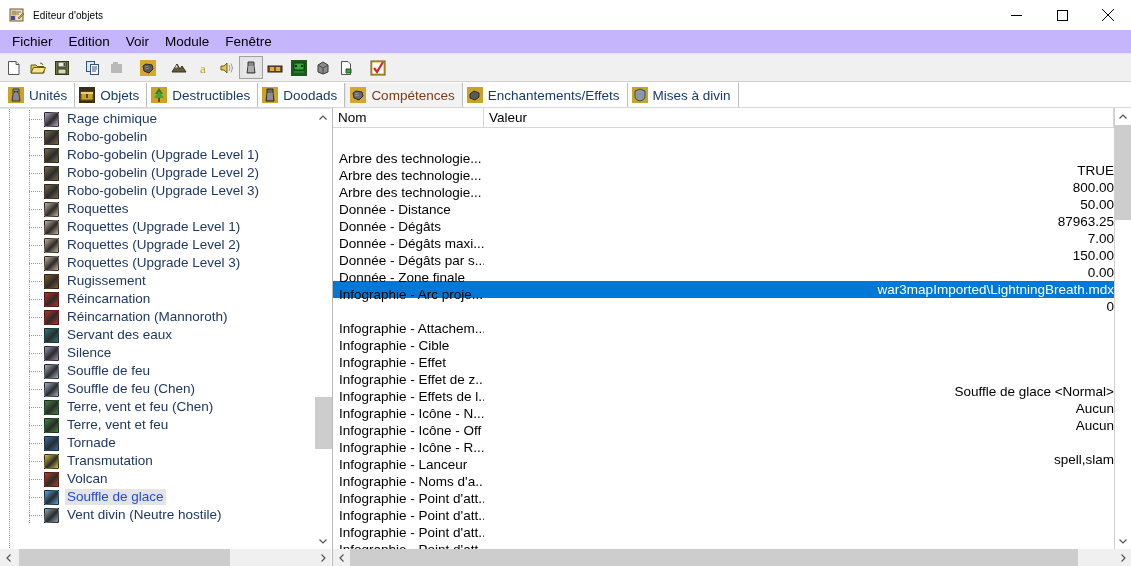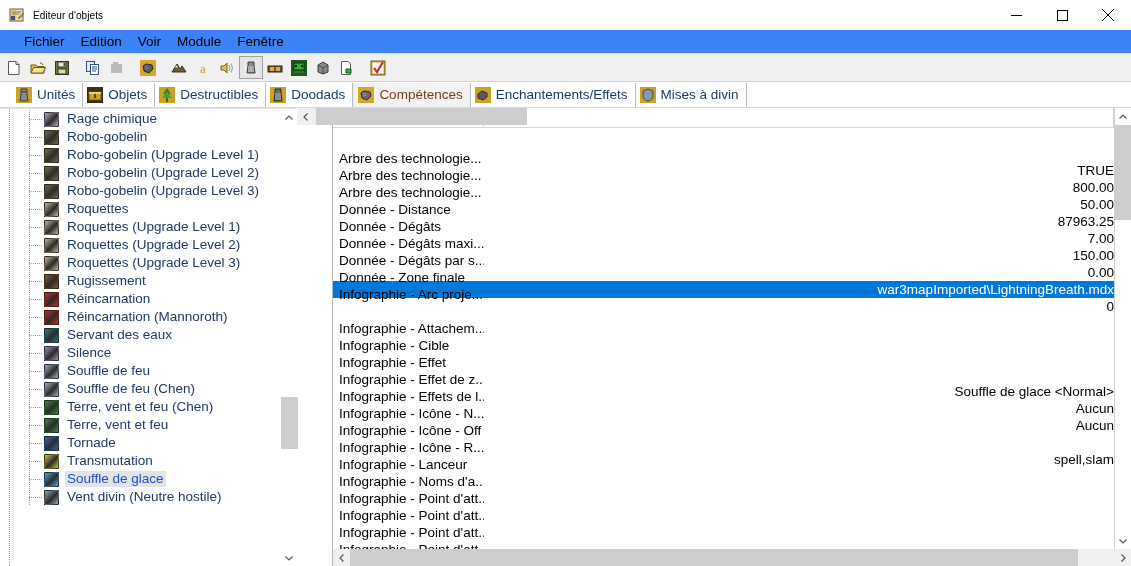--- a/index.html
+++ b/index.html
@@ -39,22 +39,22 @@
     width: 46px; height: 30px;
     display: flex; align-items: center; justify-content: center;
     background: transparent;
   }
   .win-btn svg { display: block; }
 
   
   .menubar {
     height: 24px; flex: 0 0 24px;
     display: flex; align-items: center;
-    padding-left: 16px;
-    background: #3b82f6;
+    padding-left: 4px;
+    background: #c4b5fd;
     border-bottom: 1px solid #e8e8e8;
   }
   .menu-item {
     font-size: 13.5px; color: #000000;
     padding: 2px 8px;
     line-height: 18px;
   }
 
   
   .toolbar {
@@ -74,24 +74,24 @@
   .tb-btn.pressed {
     border: 1px solid #a0a0a0;
     background: #e4e4e4;
   }
   .tb-sep { width: 7px; height: 23px; }
   .tb-ico { width: 16px; height: 16px; display:block; }
 
   
   .tabbar {
     height: 26px; flex: 0 0 26px;
-    display: flex; align-items: center;
+    display: flex; align-items: flex-end;
     background: #ffffff;
     border-bottom: 1px solid #d8d8d8;
-    padding-left: 12px;
+    padding-left: 4px;
   }
   .tab {
     height: 24px;
     display: flex; align-items: center;
     padding: 0 7px 0 4px;
     border-right: 1px solid #bdbdbd;
     font-size: 13.5px; color: #1a3a6b;
     background: #ffffff;
     white-space: nowrap;
   }
@@ -105,21 +105,21 @@
 
   
   .body {
     flex: 1 1 auto;
     display: flex;
     min-height: 0;
     background: #ffffff;
   }
   .pane-left {
     width: 332px; flex: 0 0 332px;
-    display: flex; flex-direction: row;
+    display: flex; flex-direction: column;
     border-right: 1px solid #ffffff;
     min-height: 0;
   }
   .pane-right {
     flex: 1 1 auto;
     display: flex; flex-direction: column;
     min-height: 0;
     border-left: 1px solid #b9b9b9;
   }
 
@@ -595,20 +595,26 @@
               <span class="elbow"></span>
               <span class="tree-ico" style="background: linear-gradient(135deg, rgb(47, 111, 176) 0%, rgb(43, 43, 43) 55%, rgb(47, 111, 176) 100%);"></span>
               <span class="tree-label">Tornade</span>
             </div>
             <div class="tree-row">
               <span class="guide"></span>
               <span class="elbow"></span>
               <span class="tree-ico" style="background: linear-gradient(135deg, rgb(214, 196, 58) 0%, rgb(43, 43, 43) 55%, rgb(214, 196, 58) 100%);"></span>
               <span class="tree-label">Transmutation</span>
             </div>
+            <div class="tree-row">
+              <span class="guide"></span>
+              <span class="elbow"></span>
+              <span class="tree-ico" style="background: linear-gradient(135deg, rgb(194, 58, 26) 0%, rgb(43, 43, 43) 55%, rgb(194, 58, 26) 100%);"></span>
+              <span class="tree-label">Volcan</span>
+            </div>
             <div class="tree-row selected">
               <span class="guide"></span>
               <span class="elbow"></span>
               <span class="tree-ico" style="background: linear-gradient(135deg, rgb(79, 168, 224) 0%, rgb(43, 43, 43) 55%, rgb(79, 168, 224) 100%);"></span>
               <span class="tree-label">Souffle de glace</span>
             </div>
             <div class="tree-row">
               <span class="guide"></span>
               <span class="elbow"></span>
               <span class="tree-ico" style="background: linear-gradient(135deg, rgb(143, 168, 184) 0%, rgb(43, 43, 43) 55%, rgb(143, 168, 184) 100%);"></span>

